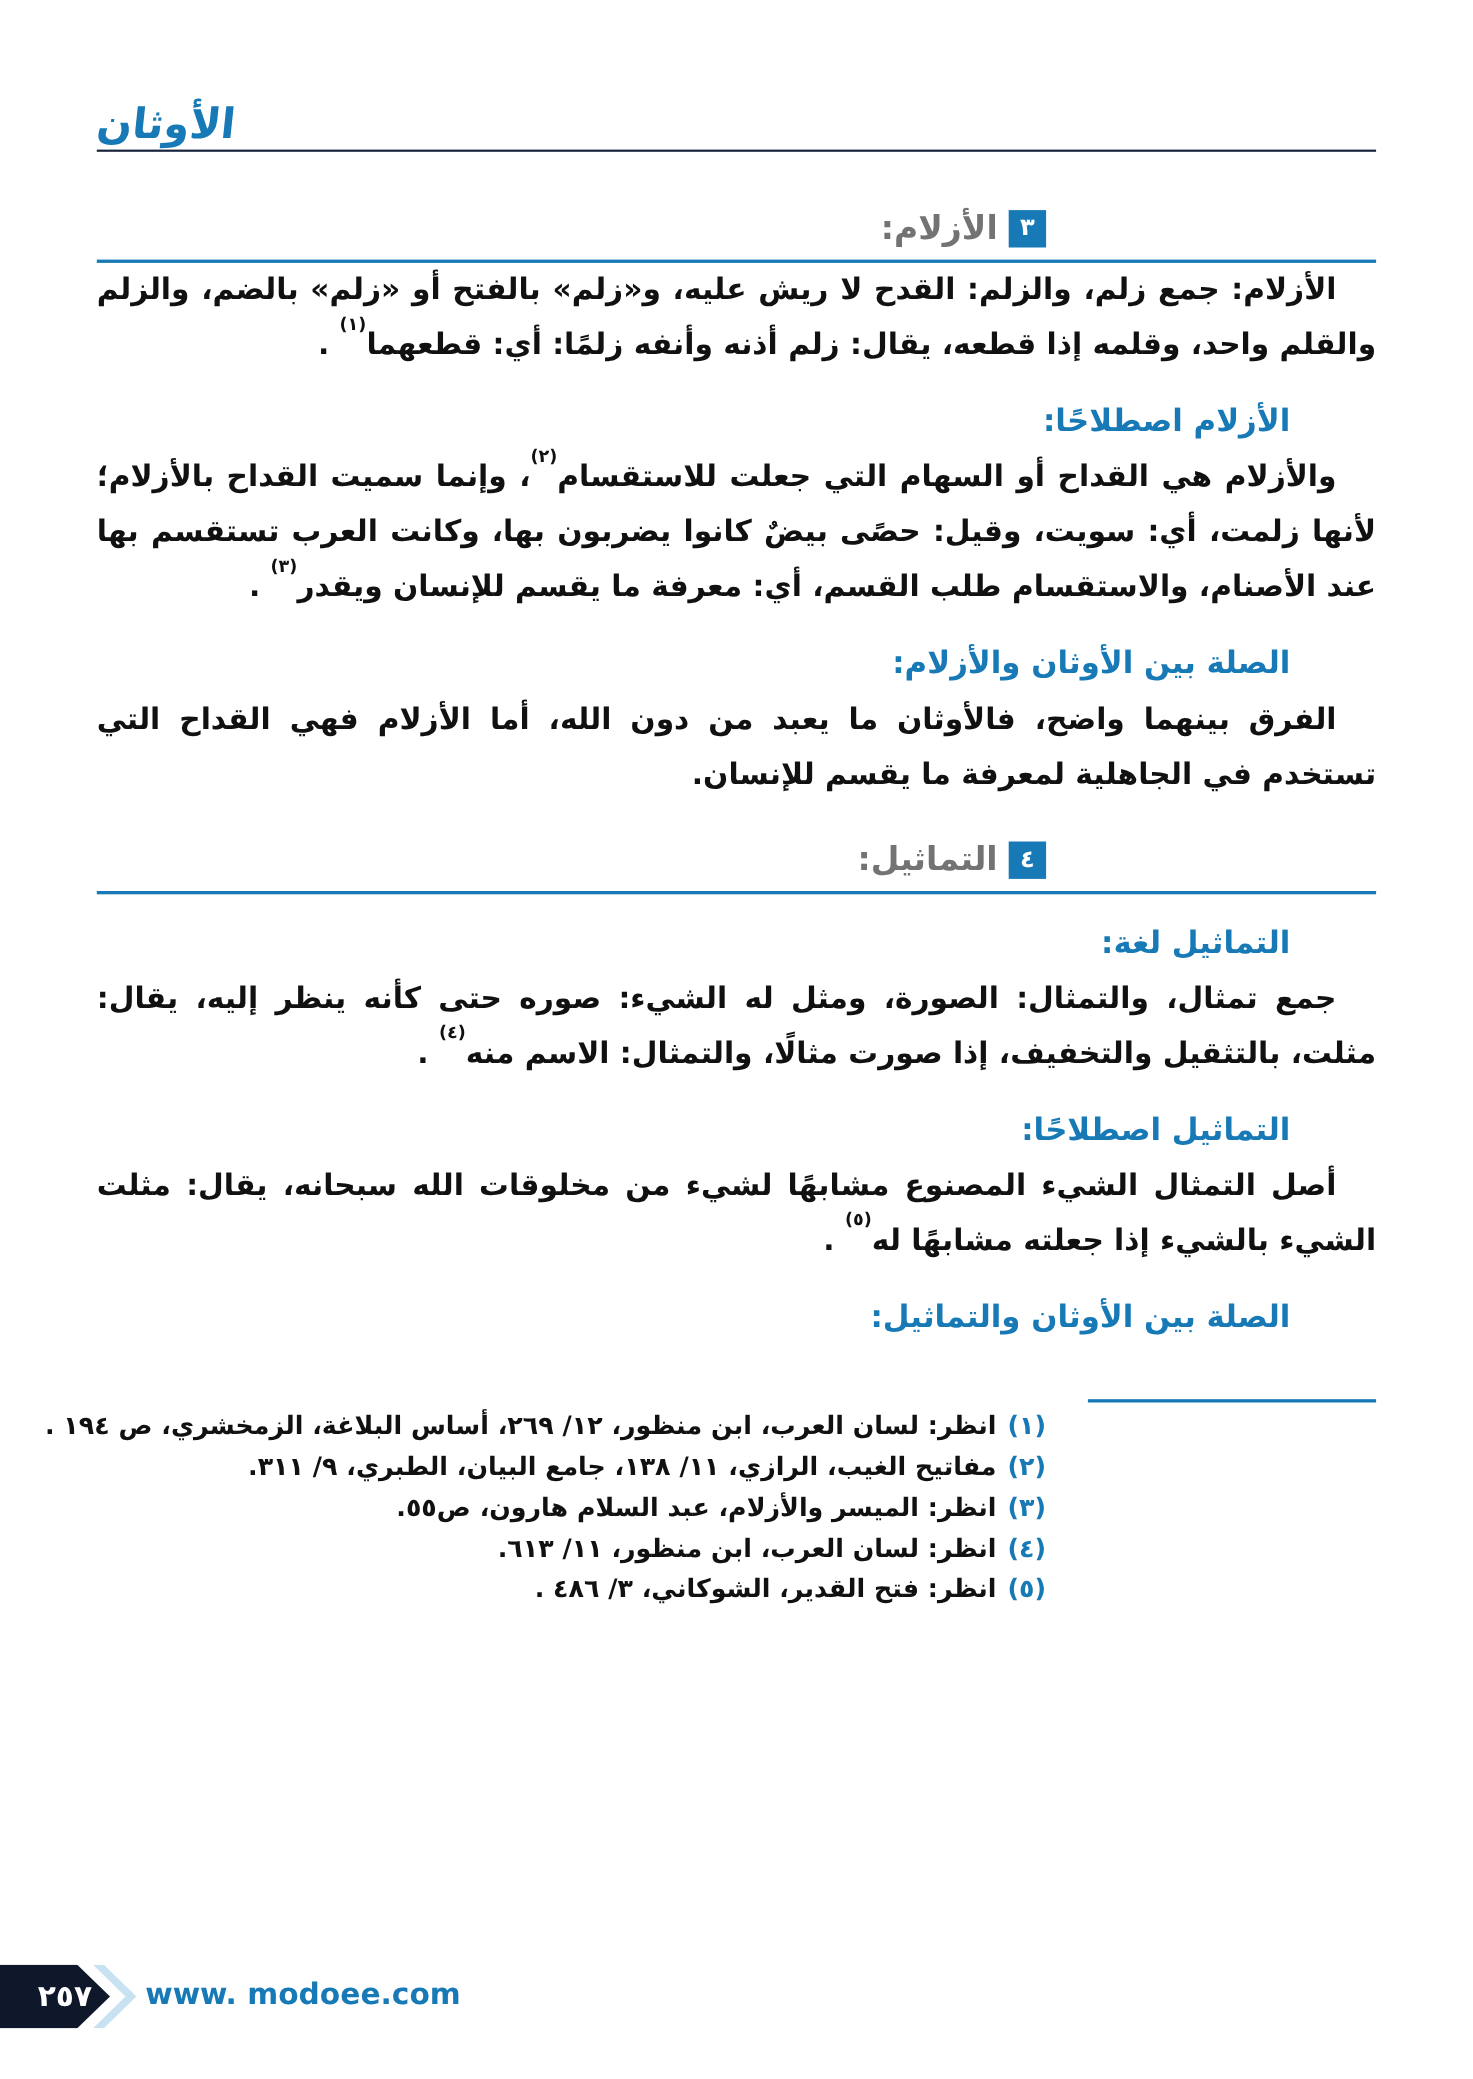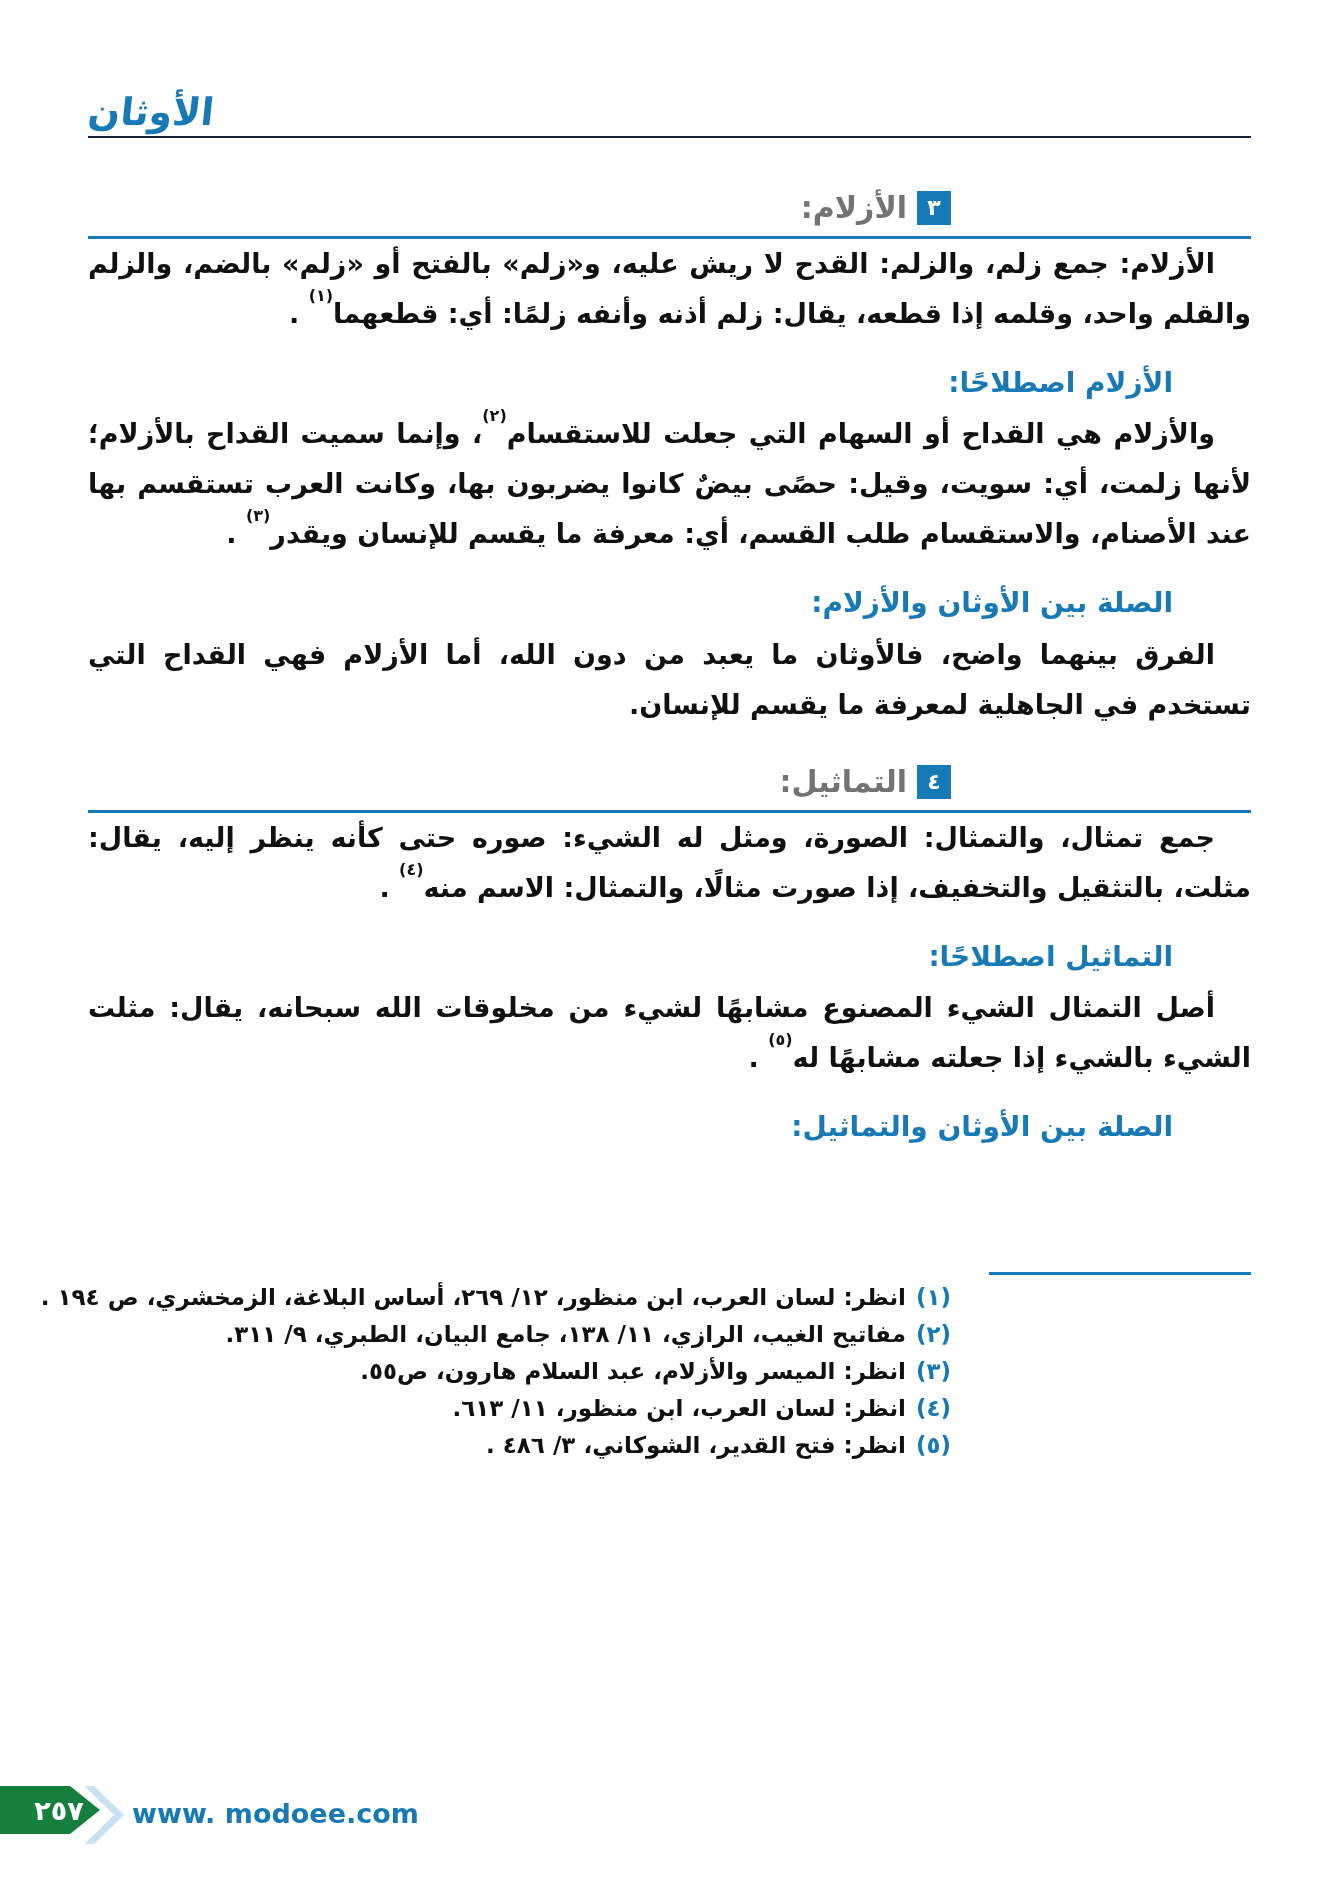--- a/index.html
+++ b/index.html
@@ -131,22 +131,22 @@
     width: 124px;
     height: 58px;
     background: #c9e2f2;
     clip-path: polygon(76% 0, 100% 50%, 76% 100%, 68% 100%, 92% 50%, 68% 0);
   }
   .pageno-badge {
     position: absolute;
     left: 0;
     top: 1786px;
     width: 100px;
-    height: 48px;
-    background: #15803d;
+    height: 58px;
+    background: #0f172a;
     clip-path: polygon(0 0, 70% 0, 100% 50%, 70% 100%, 0 100%);
     color: #ffffff;
     font-size: 27px;
     font-weight: bold;
     display: flex;
     align-items: center;
     justify-content: center;
     padding-left: 18px;
     box-sizing: border-box;
   }
@@ -185,20 +185,21 @@
     <p class="body-par"><span>الفرق بينهما واضح، فالأوثان ما يعبد من دون الله، أما الأزلام فهي القداح التي تستخدم في الجاهلية لمعرفة ما يقسم للإنسان.</span></p>
   </section>
 
   <section>
     <div class="sec-head second">
       <span class="numbox">٤</span>
       <h2 class="sec-title">التماثيل:</h2>
     </div>
     <div class="sec-rule"></div>
 
+    <h3 class="subhead">التماثيل لغة:</h3>
     <p class="body-par"><span>جمع تمثال، والتمثال: الصورة، ومثل له الشيء: صوره حتى كأنه ينظر إليه، يقال: مثلت، بالتثقيل والتخفيف، إذا صورت مثالًا، والتمثال: الاسم منه</span><sup class="fnref">(٤)</sup><span> .</span></p>
 
     <h3 class="subhead">التماثيل اصطلاحًا:</h3>
     <p class="body-par"><span>أصل التمثال الشيء المصنوع مشابهًا لشيء من مخلوقات الله سبحانه، يقال: مثلت الشيء بالشيء إذا جعلته مشابهًا له</span><sup class="fnref">(٥)</sup><span> .</span></p>
 
     <h3 class="subhead">الصلة بين الأوثان والتماثيل:</h3>
   </section>
 
   <div class="footnotes">
     <div class="fn-rule"></div>

